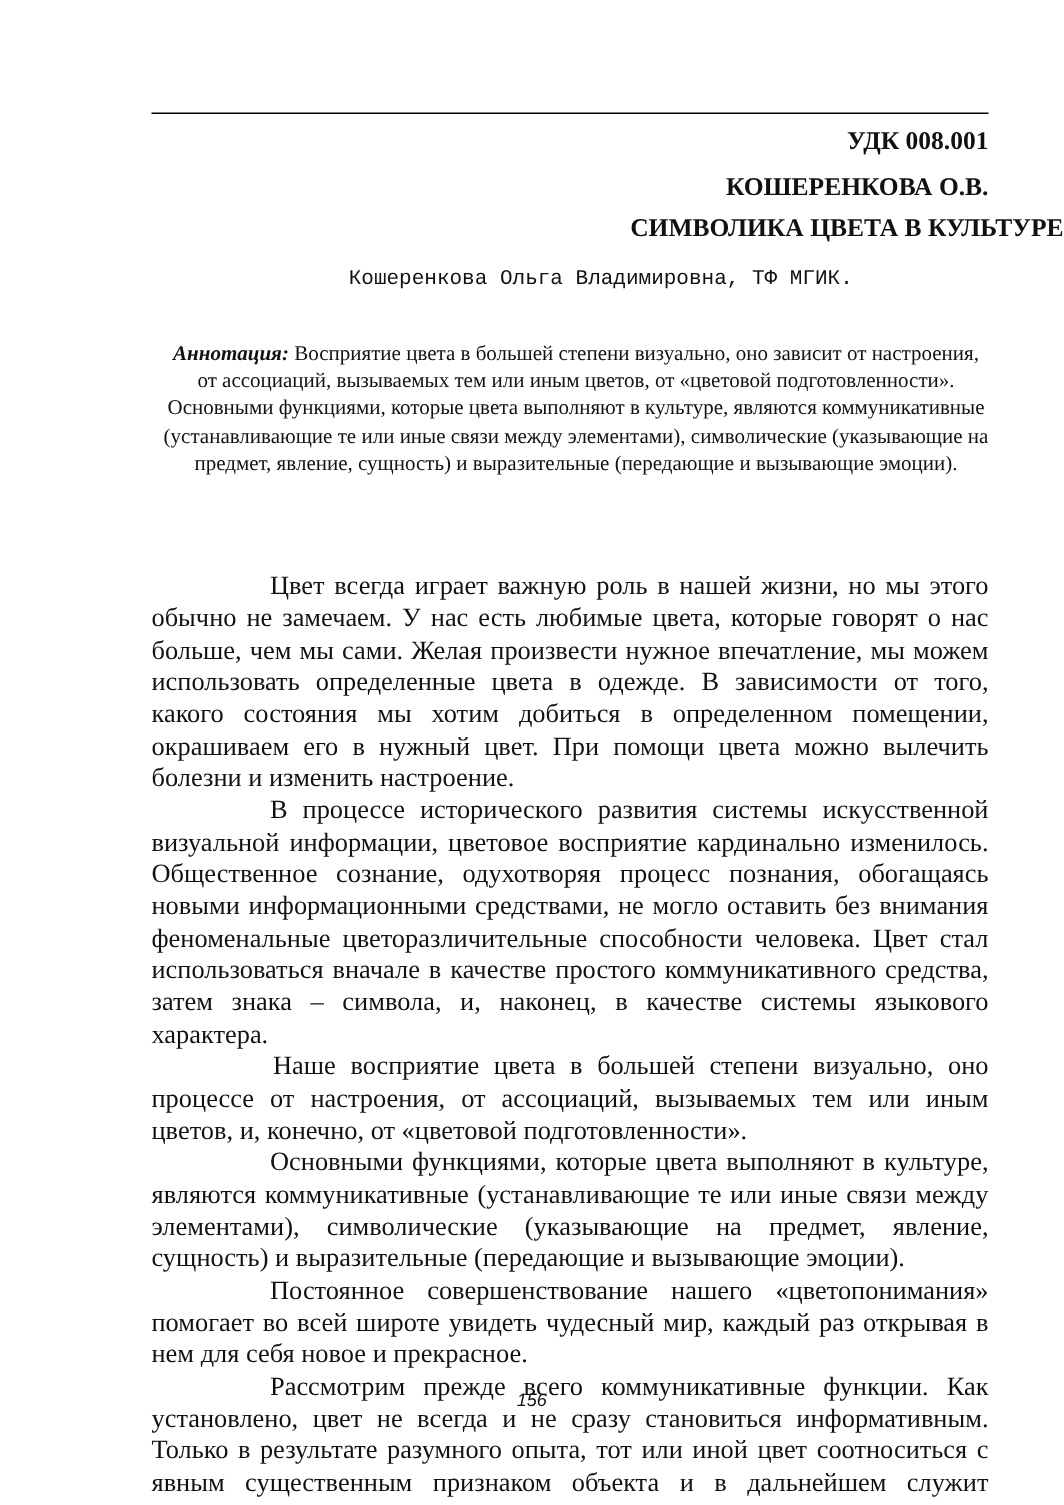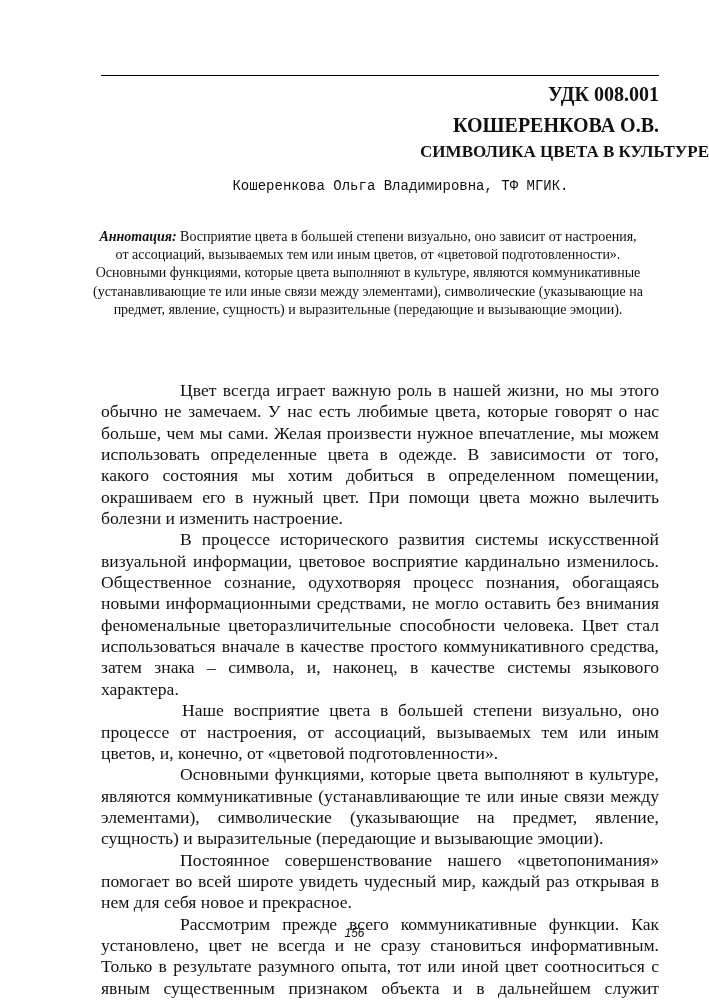--- a/index.html
+++ b/index.html
@@ -1,36 +1,36 @@
 <!DOCTYPE html>
 <html><head>
 <meta charset="utf-8">
 <style>
   html, body { margin: 0; padding: 0; background: #ffffff; }
   body { width: 709px; height: 1003px; position: relative; overflow: hidden; color: #111; }
   .page { position: absolute; left: 0; top: 0; width: 709px; height: 1003px; background: #fff; }
   .rule { position: absolute; left: 101px; top: 75px; width: 558px; height: 0; border-top: 1.5px solid #000; }
   .udk, .author-top {
-    position: absolute; right: 50px; font-weight: bold; font-size: 20px; text-align: right;
+    position: absolute; right: 50px; font-weight: bold; font-size: 17px; text-align: right;
     font-family: "Liberation Serif", serif; line-height: 20px;
   }
   .udk { top: 84px; }
   .author-top { top: 115px; }
   .title {
     position: absolute; left: 0; width: 709px; top: 142px; text-align: right;
     font-family: "Liberation Serif", serif; font-weight: bold; font-size: 17px;
     padding-left: 92px; box-sizing: border-box;
   }
   .affil {
     position: absolute; left: 0; width: 709px; top: 178px; text-align: center;
     font-family: Liberation Mono, monospace; font-size: 14px;
     padding-left: 92px; box-sizing: border-box;
   }
   .abstract {
-    position: absolute; left: 92px; width: 552px; top: 228px;
+    position: absolute; left: 108px; width: 552px; top: 228px;
     font-family: "Liberation Serif", serif; font-size: 14px; line-height: 18.2px;
     text-align: center; text-align-last: center;
   }
   .abstract .lead { font-style: italic; font-weight: bold; }
   .keywords {
     position: absolute; left: 221px; top: 326px;
     font-family: "Liberation Serif", serif; font-size: 14px; line-height: 18px;
   }
   .keywords .lead { font-style: italic; font-weight: bold; }
   .body {

